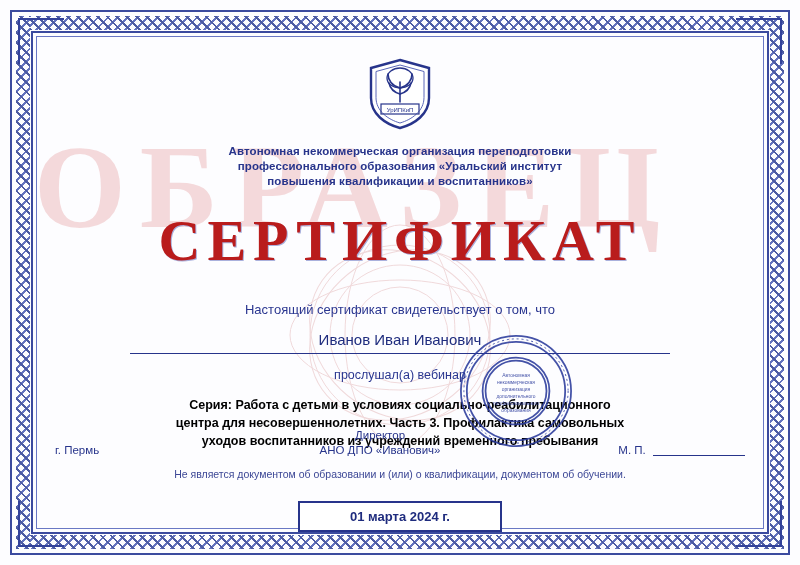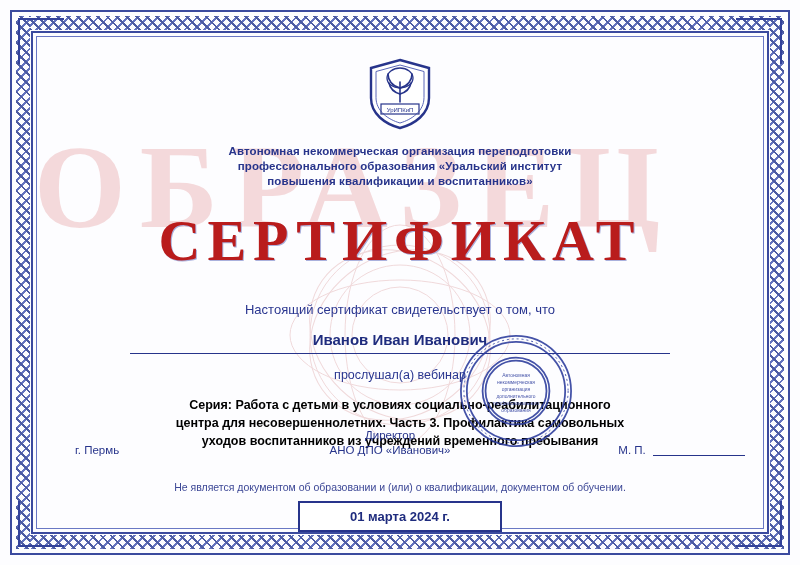--- a/index.html
+++ b/index.html
@@ -136,21 +136,21 @@
     color: #2a3690;
     text-align: center;
   }
 
   .name-block {
     margin: 14px auto 0;
     width: 540px;
   }
   .name {
     font-size: 15px;
-    font-weight: bold;
+    font-weight: normal;
     color: #1f2c7e;
     padding-bottom: 4px;
   }
   .rule {
     border-bottom: 1.5px solid #27348b;
     height: 1px;
   }
 
   .attended {
     margin-top: 14px;
@@ -171,21 +171,21 @@
   .sig-row {
     position: absolute;
     left: 10px; right: 10px;
     bottom: 62px;
     display: flex;
     align-items: flex-end;
     justify-content: space-between;
     font-size: 11.5px;
     color: #27348b;
   }
-  .city { width: 110px; text-align: left; padding-bottom: 2px; margin-left: 20px;}
+  .city { width: 110px; text-align: left; padding-bottom: 2px;}
   .director {
     text-align: center;
     line-height: 15px;
     font-size: 11.5px;
     flex: 1;
   }
   .mp {
     width: 150px;
     text-align: right;
     padding-bottom: 2px;
@@ -196,21 +196,21 @@
     width: 92px;
     border-bottom: 1px solid #27348b;
     vertical-align: middle;
     margin-left: 4px;
     height: 10px;
   }
 
   .disclaimer {
     position: absolute;
     left: 0; right: 0;
-    bottom: 27px;
+    bottom: 40px;
     text-align: center;
     font-size: 10.5px;
     color: #3c4796;
   }
 
   
   .date-box {
     position: absolute;
     left: 50%;
     transform: translateX(-50%);

